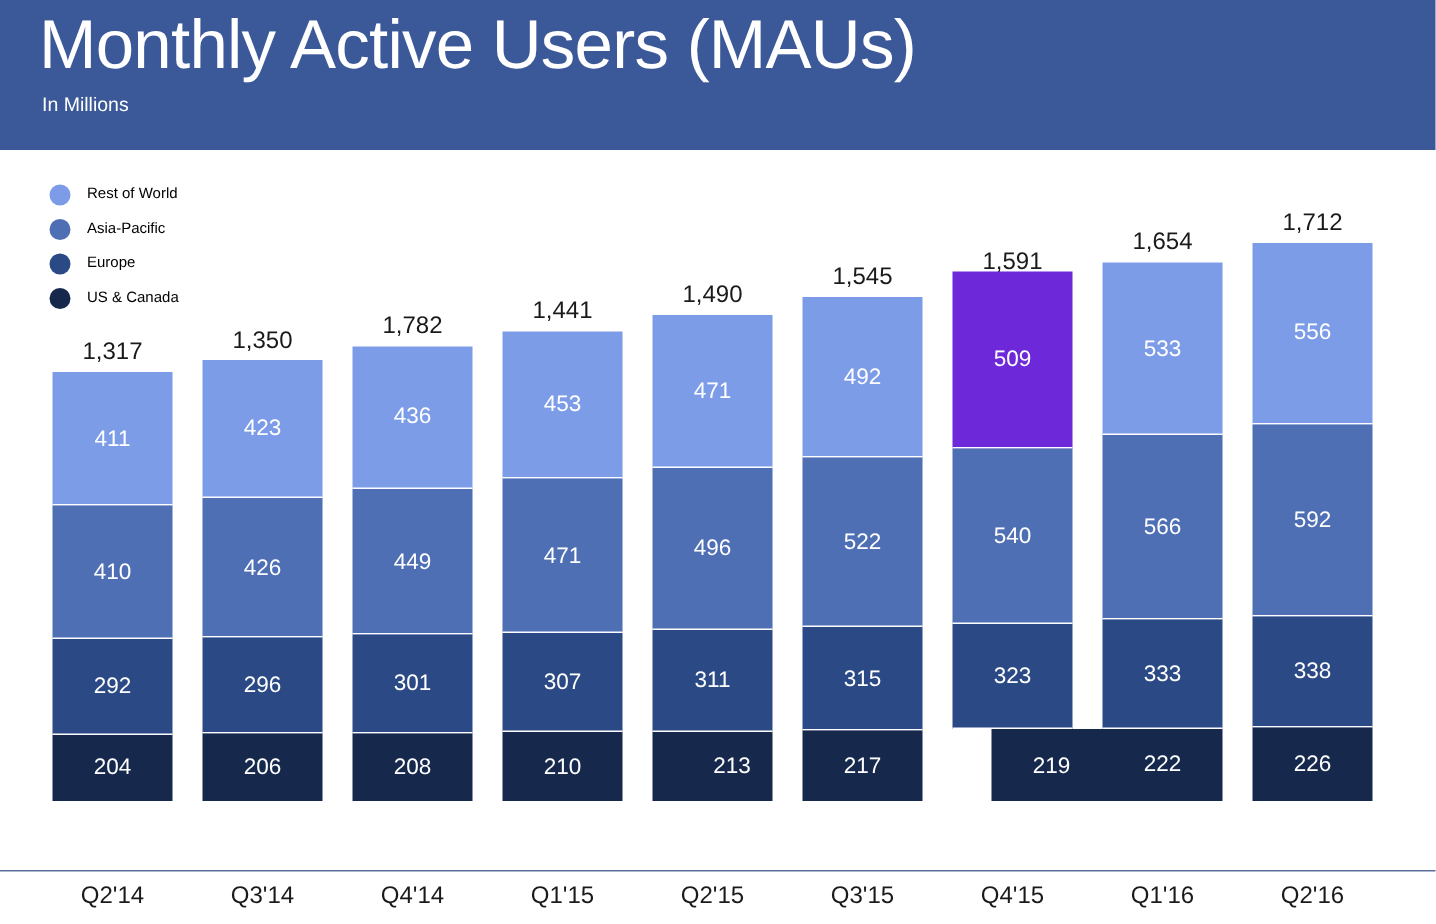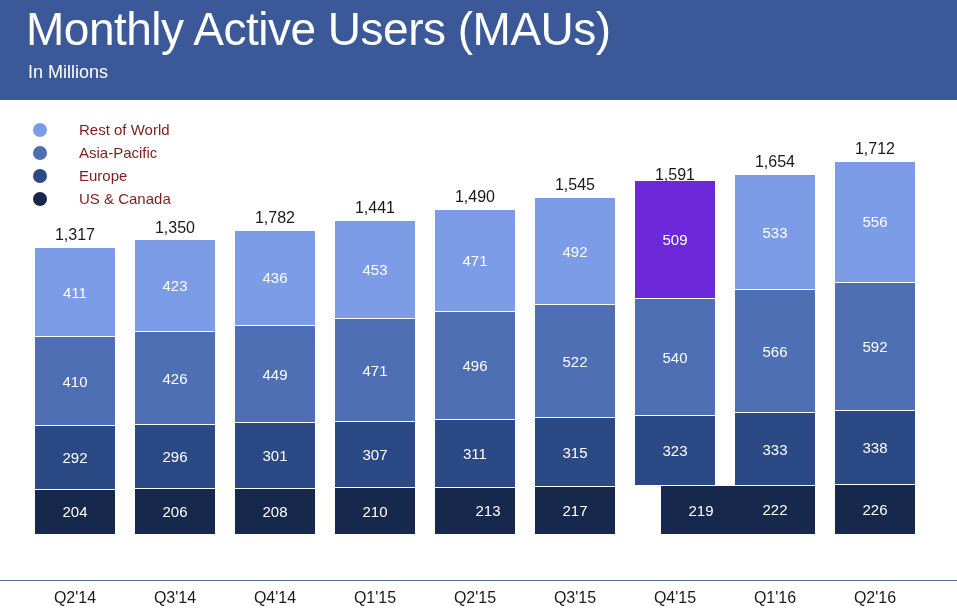--- a/index.html
+++ b/index.html
@@ -34,21 +34,21 @@
     top: 2px;
     font-size: 46px;
     color: #ffffff;
     letter-spacing: -0.5px;
     white-space: nowrap;
   }
   .header-subtitle {
     position: absolute;
     left: 28px;
     top: 62px;
-    font-size: 18px;
+    font-size: 13px;
     color: #ffffff;
     white-space: nowrap;
   }
   
   .legend {
     position: absolute;
     left: 33px;
     top: 118px;
   }
   .legend-item {
@@ -57,24 +57,23 @@
     height: 23px;
   }
   .legend-swatch {
     width: 14px;
     height: 14px;
     border-radius: 50%;
     margin-right: 11px;
     flex: none;
   }
   .legend-label {
-    font-size: 15px;
-    color: #7f1d1d;
-    white-space: nowrap;
-    margin-left: 21px;
+    font-size: 10px;
+    color: #000000;
+    white-space: nowrap;
   }
   
   .plot {
     position: absolute;
     left: 0;
     top: 100px;
     width: 957px;
     height: 516px;
   }
   .bars {

